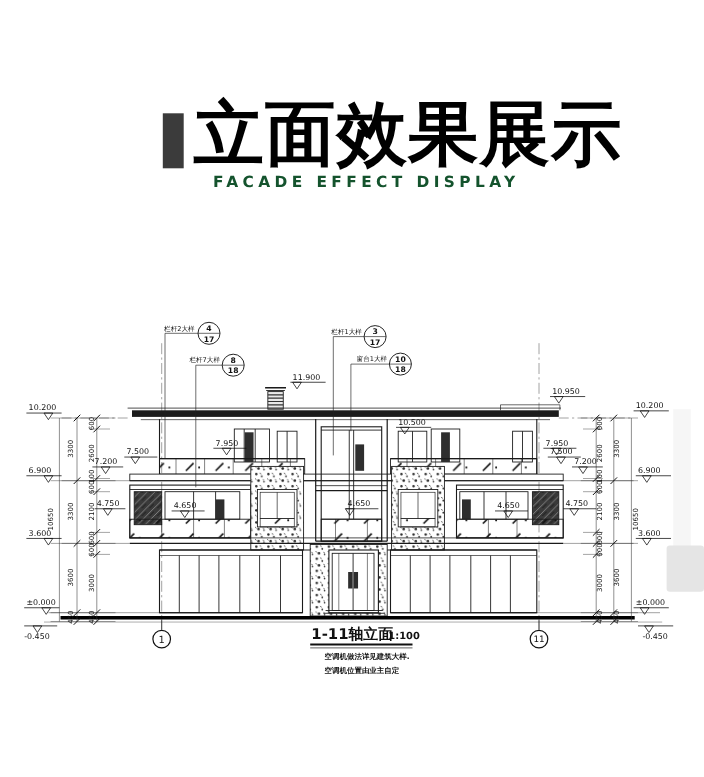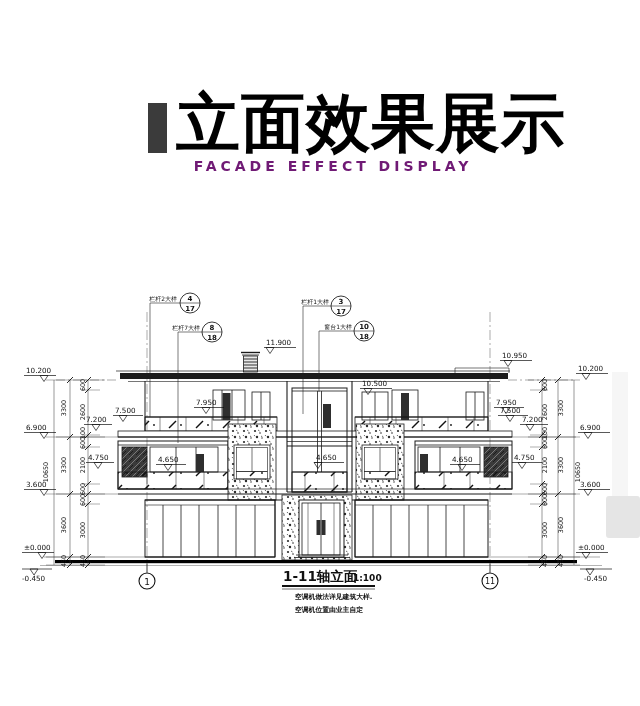--- a/index.html
+++ b/index.html
@@ -3,21 +3,21 @@
 <meta charset="utf-8">
 <style>
   html,body{margin:0;padding:0;background:#ffffff;}
   .page{position:relative;width:640px;height:706px;background:#fff;overflow:hidden;
         font-family:"DejaVu Sans","Liberation Sans",sans-serif;}
   .hdr-bar{position:absolute;left:148px;top:103px;width:19px;height:50px;background:#3b3b3b;}
   .hdr-title{position:absolute;left:176px;top:92px;width:340px;height:62px;
              font-size:64px;font-weight:bold;letter-spacing:1px;color:#000000;
              white-space:nowrap;line-height:62px;}
   .hdr-sub{position:absolute;left:150px;top:158px;width:366px;text-align:center;
-           font-size:14px;font-weight:bold;letter-spacing:4px;color:#701a75;}
+           font-size:14px;font-weight:bold;letter-spacing:4px;color:#14532d;}
   svg text{fill:#111;font-family:"DejaVu Sans","Liberation Sans",sans-serif;}
   .dimtxt{font-size:6.4px;}
   .elevtxt{font-size:7.2px;}
   .lbltxt{font-size:6px;}
   .bubtxt{font-size:7px;font-weight:bold;}
 </style>
 </head>
 <body>
 
 <div class="page">

